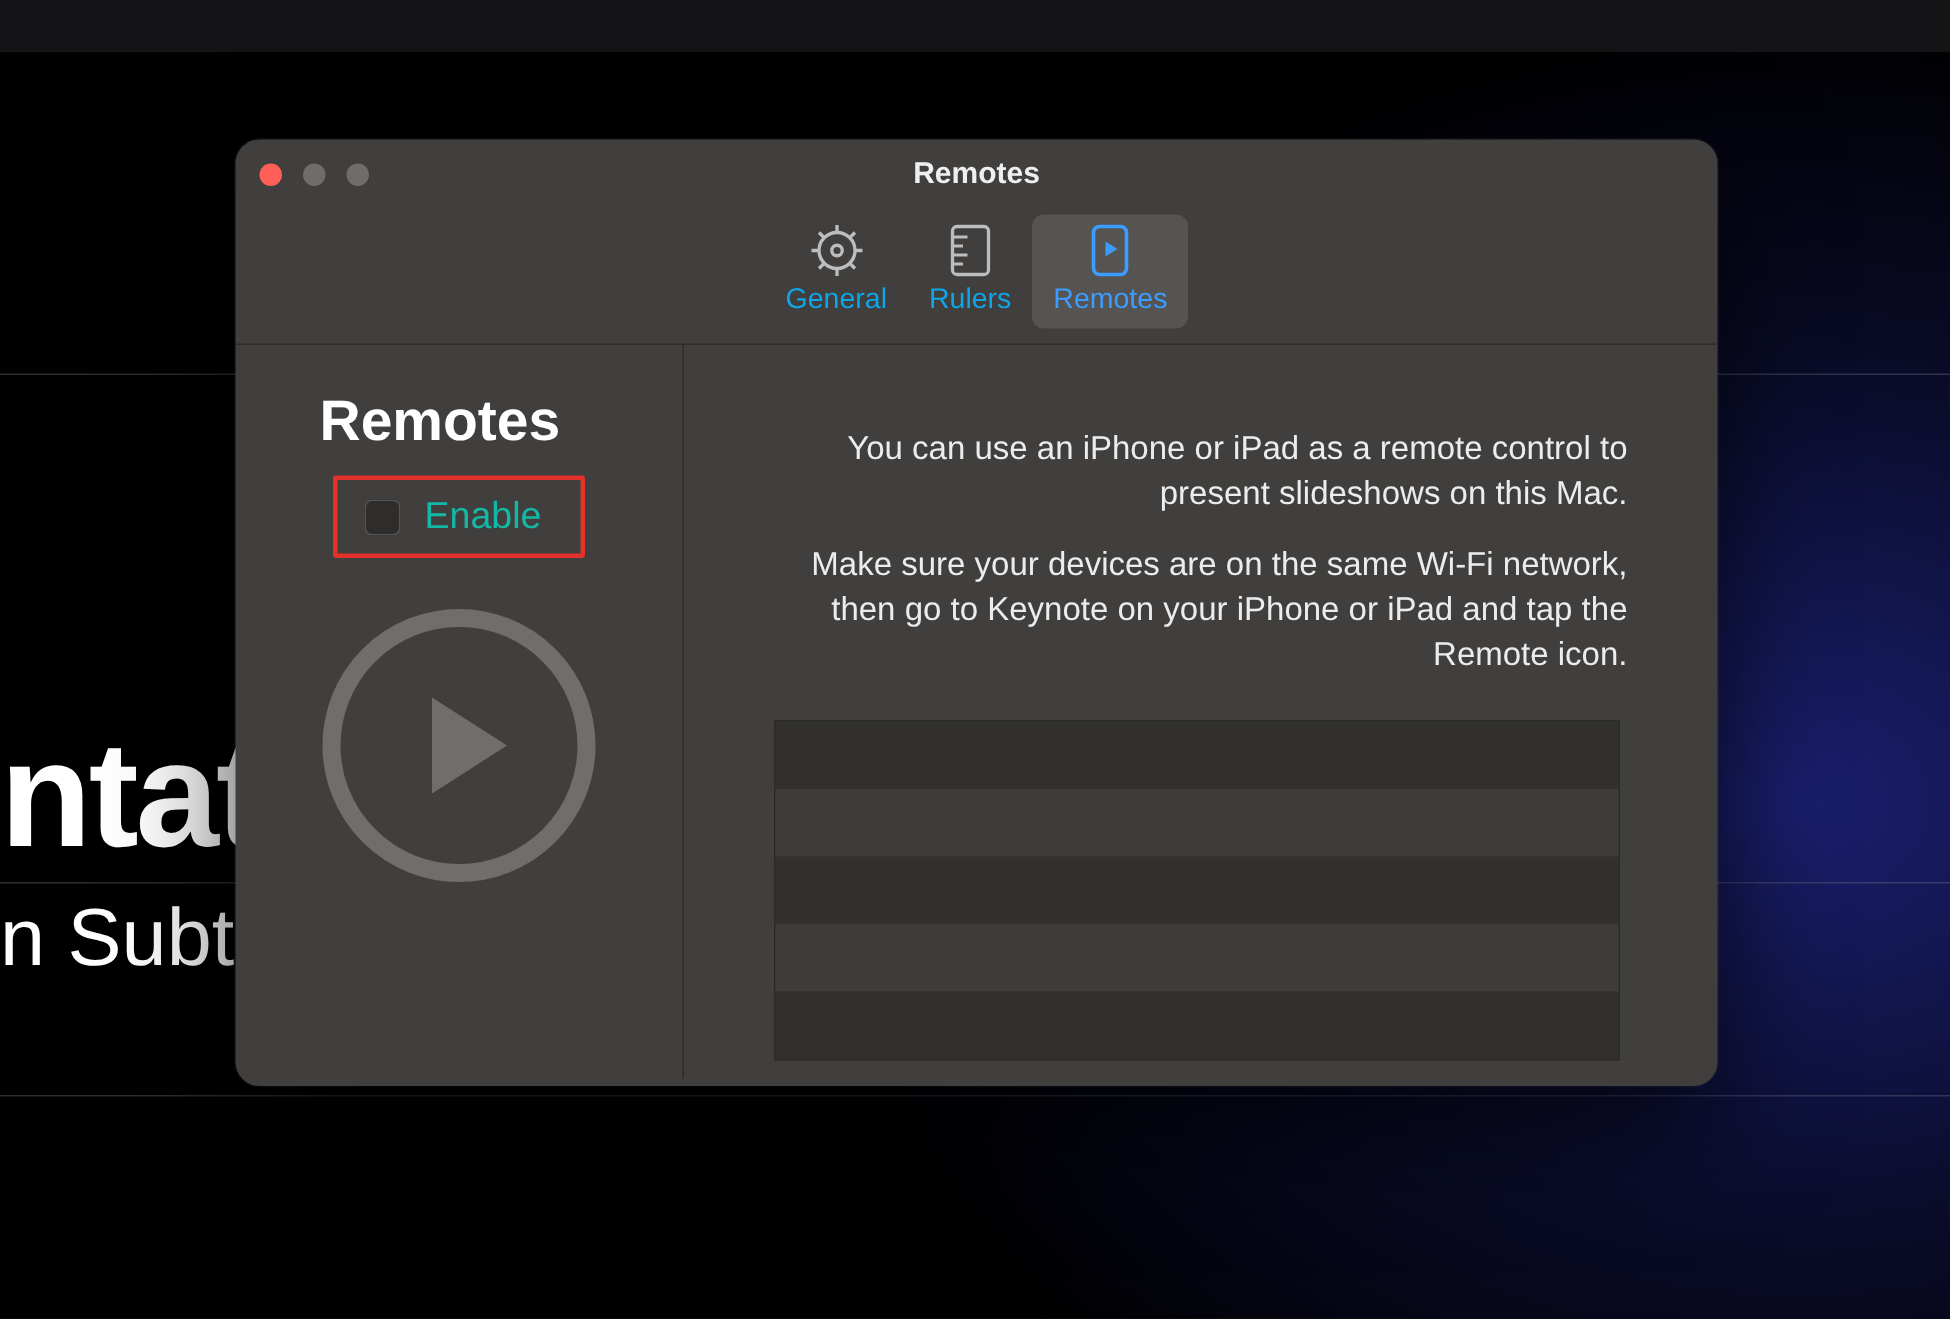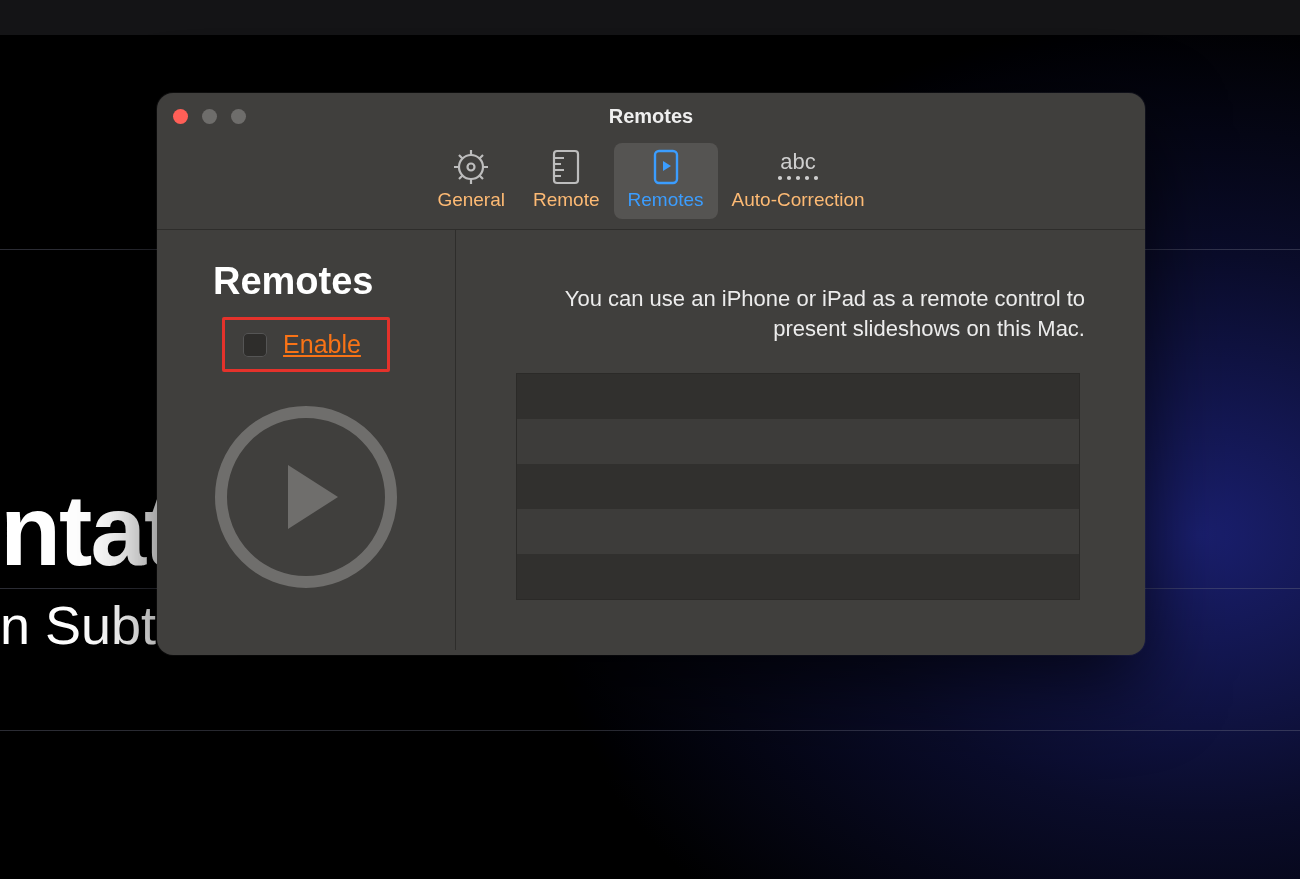--- a/index.html
+++ b/index.html
@@ -5,39 +5,39 @@
   html,body{margin:0;padding:0;width:1300px;height:879px;background:#000;font-family:-apple-system,BlinkMacSystemFont,"Helvetica Neue",Arial,sans-serif;overflow:hidden;}
   
   .bg-slide{position:absolute;left:0;top:35px;width:1300px;height:844px;background:radial-gradient(ellipse 900px 700px at 1200px 500px, #1a1f6e 0%, #0a0c2a 40%, #000 75%);}
   .bg-top{position:absolute;left:0;top:0;width:1300px;height:35px;background:#141416;}
   .bg-divider1{position:absolute;left:0;top:214px;width:1300px;height:1px;background:#6b6f82;opacity:.4;}
   .bg-divider2{position:absolute;left:0;top:553px;width:1300px;height:1px;background:#6b6f82;opacity:.4;}
   .bg-divider3{position:absolute;left:0;top:695px;width:1300px;height:1px;background:#6b6f82;opacity:.4;}
   .bg-title-frag{position:absolute;left:0;top:445px;color:#fff;font-size:100px;font-weight:700;letter-spacing:-2px;white-space:nowrap;line-height:1;}
   .bg-subtitle-frag{position:absolute;left:0;top:563px;color:#fff;font-size:54px;font-weight:500;white-space:nowrap;line-height:1;}
   
-  .window{position:absolute;left:157px;top:93px;width:988px;height:562px;background:#403f3d;border-radius:16px;box-shadow:0 30px 80px rgba(0,0,0,.7),0 0 0 1px rgba(255,255,255,.06);overflow:hidden;}
+  .window{position:absolute;left:157px;top:93px;width:988px;height:631px;background:#403f3d;border-radius:16px;box-shadow:0 30px 80px rgba(0,0,0,.7),0 0 0 1px rgba(255,255,255,.06);overflow:hidden;}
   .titlebar{height:46px;display:flex;align-items:center;padding-left:16px;}
   .traffic{display:flex;gap:14px;}
   .dot{width:15px;height:15px;border-radius:50%;}
   .dot.red{background:#ff5f57;}
   .dot.grey{background:#6e6d6b;}
   .win-title{position:absolute;left:0;right:0;top:12px;text-align:center;color:#efefef;font-size:20px;font-weight:700;}
   .toolbar{display:flex;justify-content:center;align-items:flex-start;gap:0;padding:4px 0 10px 0;border-bottom:1px solid #2e2d2b;}
   .tab{display:flex;flex-direction:column;align-items:center;justify-content:center;padding:6px 14px 8px 14px;border-radius:8px;cursor:default;}
   .tab.active{background:#555452;}
   .tab .icon-slot{height:36px;display:flex;align-items:center;justify-content:center;margin-bottom:4px;}
-  .tab .label{color:#fdba74;font-size:19px;}
+  .tab .label{color:#0ea5e9;font-size:19px;}
   .tab.active .label{color:#3b9dff;}
   .content{display:flex;height:calc(100% - 46px - 96px);}
   .sidebar{width:298px;border-right:1px solid #2e2d2b;padding:30px 0 0 0;display:flex;flex-direction:column;align-items:center;}
   .sidebar-heading{color:#fff;font-size:38px;font-weight:800;align-self:flex-start;margin-left:56px;margin-bottom:14px;}
   .enable-row{display:flex;align-items:center;gap:16px;padding:10px 26px 10px 18px;border:3px solid #e4322b;border-radius:2px;}
   .checkbox{width:24px;height:24px;border-radius:5px;background:#2e2d2b;box-shadow:inset 0 0 0 1px #555;}
-  .enable-label{color:#f97316;font-size:25px;text-decoration:underline;}
+  .enable-label{color:#14b8a6;font-size:25px;}
   .play-circle{margin-top:34px;width:158px;height:158px;border-radius:50%;border:12px solid #6f6e6c;display:flex;align-items:center;justify-content:center;}
   .play-triangle{width:0;height:0;border-left:50px solid #6f6e6c;border-top:32px solid transparent;border-bottom:32px solid transparent;margin-left:14px;}
   .main{flex:1;padding:54px 60px 0 60px;text-align:right;}
   .desc{color:#ececec;font-size:22px;line-height:1.35;margin:0 0 18px 0;max-width:580px;}
   .device-list{margin-top:30px;width:562px;border:1px solid #2b2a28;background:#383735;}
   .device-row{height:45px;}
   .device-row:nth-child(odd){background:#31302e;}
   .device-row:nth-child(even){background:#3d3c3a;}
   
   svg{display:block;}
@@ -90,65 +90,51 @@
     <div class="tab">
       <span class="icon-slot">
         <svg width="36" height="36" viewBox="0 0 36 36">
             <rect x="6" y="2" width="24" height="32" rx="3" fill="none" stroke="#bdbdbd" stroke-width="2.2"></rect>
             <line x1="6" y1="9" x2="16" y2="9" stroke="#bdbdbd" stroke-width="2"></line>
             <line x1="6" y1="15" x2="13" y2="15" stroke="#bdbdbd" stroke-width="2"></line>
             <line x1="6" y1="21" x2="16" y2="21" stroke="#bdbdbd" stroke-width="2"></line>
             <line x1="6" y1="27" x2="13" y2="27" stroke="#bdbdbd" stroke-width="2"></line>
           </svg>
       </span>
-      <span class="label">Remote</span>
+      <span class="label">Rulers</span>
     </div>
 
     <div class="tab active">
       <span class="icon-slot">
         <svg width="26" height="36" viewBox="0 0 26 36">
             <rect x="2" y="2" width="22" height="32" rx="4" fill="none" stroke="#3b9dff" stroke-width="2.4"></rect>
             <polygon points="10,12 10,22 18,17" fill="#3b9dff"></polygon>
           </svg>
       </span>
       <span class="label">Remotes</span>
     </div>
 
-    <div class="tab">
-      <span class="icon-slot">
-        <svg width="64" height="36" viewBox="0 0 64 36">
-            <text x="32" y="20" text-anchor="middle" font-size="22" fill="#cfcfcf" font-family="Arial">abc</text>
-            <g stroke="#cfcfcf" stroke-width="1.8">
-              <circle cx="14" cy="29" r="1.2" fill="#cfcfcf"></circle>
-              <circle cx="23" cy="29" r="1.2" fill="#cfcfcf"></circle>
-              <circle cx="32" cy="29" r="1.2" fill="#cfcfcf"></circle>
-              <circle cx="41" cy="29" r="1.2" fill="#cfcfcf"></circle>
-              <circle cx="50" cy="29" r="1.2" fill="#cfcfcf"></circle>
-            </g>
-          </svg>
-      </span>
-      <span class="label">Auto-Correction</span>
-    </div>
 
   </div>
 
   <div class="content">
     <div class="sidebar">
       <div class="sidebar-heading">Remotes</div>
       <div class="enable-row">
         <div class="checkbox"></div>
         <div class="enable-label">Enable</div>
       </div>
       <div class="play-circle">
         <div class="play-triangle"></div>
       </div>
     </div>
 
     <div class="main">
       <p class="desc">You can use an iPhone or iPad as a remote control to present slideshows on this Mac.</p>
+      <p class="desc">Make sure your devices are on the same Wi-Fi network, then go to Keynote on your iPhone or iPad and tap the Remote icon.</p>
       <div class="device-list">
         <div class="device-row"></div>
         <div class="device-row"></div>
         <div class="device-row"></div>
         <div class="device-row"></div>
         <div class="device-row"></div>
       </div>
     </div>
   </div>
 </div>

